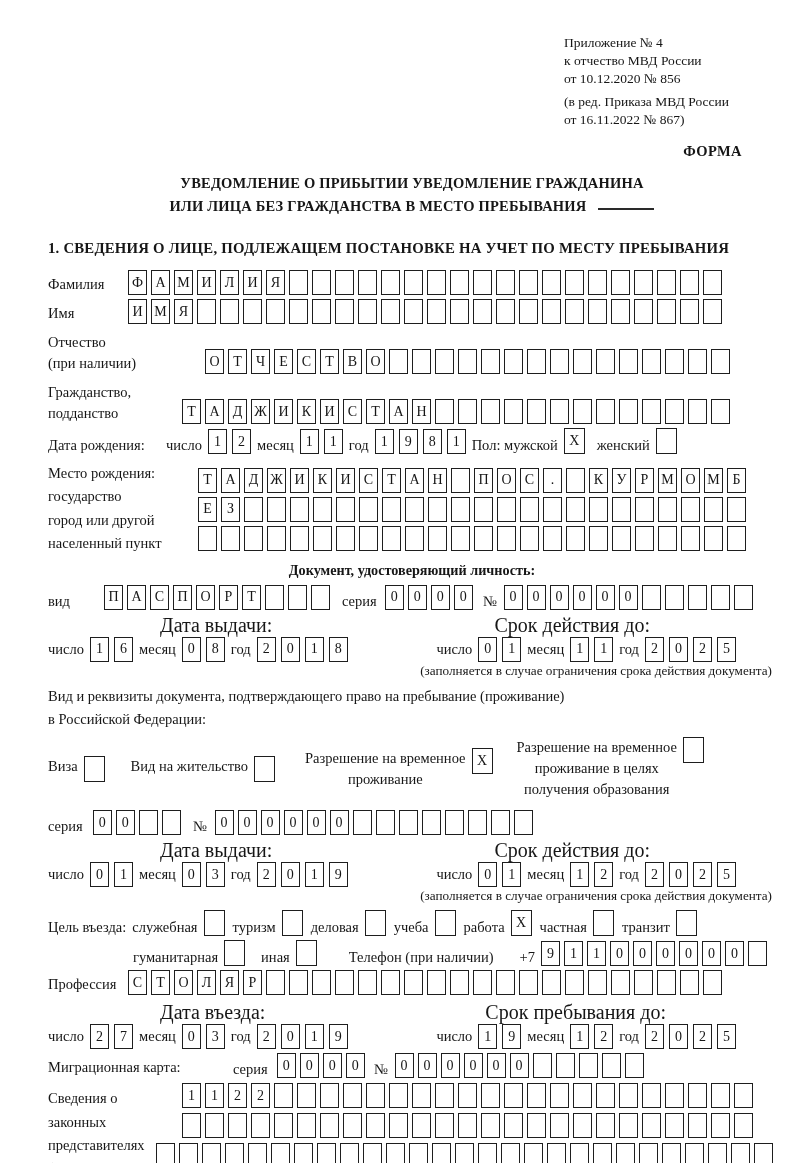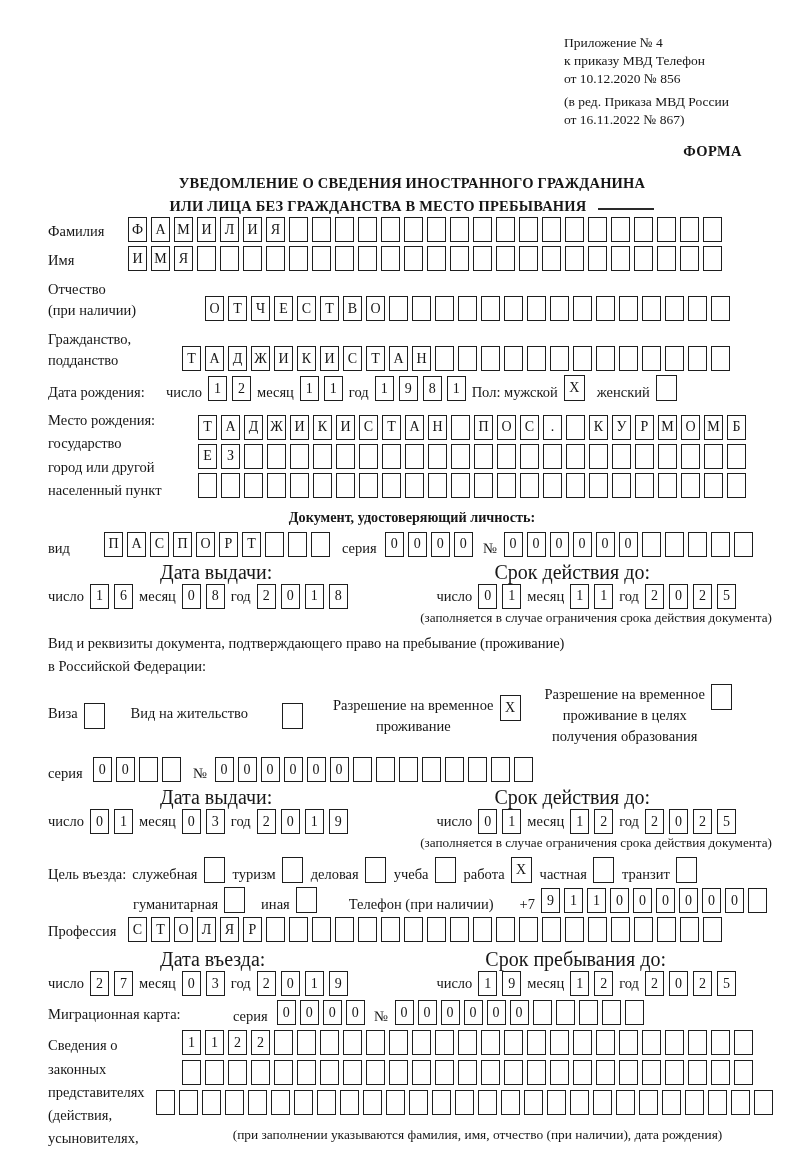--- a/index.html
+++ b/index.html
@@ -52,34 +52,35 @@
   .pr{display:flex;align-items:flex-start;}
   .reps-note{font-size:13.4px;margin-top:12px;text-align:center;}
 </style>
 </head>
 <body>
 
 <div class="page">
 
   <div class="annex">
     <div>Приложение № 4</div>
-    <div>к приказу МВД Телефон</div>
+    <div>к отчество МВД России</div>
     <div>от 10.12.2020 № 856</div>
     <div class="gap"></div>
     <div>(в ред. Приказа МВД России</div>
     <div>от 16.11.2022 № 867)</div>
   </div>
 
   <div class="forma">ФОРМА</div>
 
   <div class="title">
-    <div>УВЕДОМЛЕНИЕ О СВЕДЕНИЯ ИНОСТРАННОГО ГРАЖДАНИНА</div>
+    <div>УВЕДОМЛЕНИЕ О ПРИБЫТИИ УВЕДОМЛЕНИЕ ГРАЖДАНИНА</div>
     <div><span>ИЛИ ЛИЦА БЕЗ ГРАЖДАНСТВА В МЕСТО ПРЕБЫВАНИЯ</span><span class="blank-line"></span></div>
   </div>
 
+  <div class="sec1">1. СВЕДЕНИЯ О ЛИЦЕ, ПОДЛЕЖАЩЕМ ПОСТАНОВКЕ НА УЧЕТ ПО МЕСТУ ПРЕБЫВАНИЯ</div>
 
   <div class="frow">
     <div class="flabel wlab-80">Фамилия</div>
     <div class="cells">
         <span class="cell">Ф</span>
         <span class="cell">А</span>
         <span class="cell">М</span>
         <span class="cell">И</span>
         <span class="cell">Л</span>
         <span class="cell">И</span>
@@ -411,21 +412,21 @@
 
   <div class="opts">
     <div class="opt">
       <div class="olines">
           <div>Виза</div>
         </div>
       <span class="cells cbx">
           <span class="cell"></span>
         </span>
     </div>
-    <div class="opt" style="margin-left:18px;gap:28px;">
+    <div class="opt" style="margin-left:18px;">
       <div class="olines">
           <div>Вид на жительство</div>
         </div>
       <span class="cells cbx">
           <span class="cell"></span>
         </span>
     </div>
     <div class="opt" style="margin-left:22px;">
       <div class="olines">
         <div>Разрешение на временное</div>

